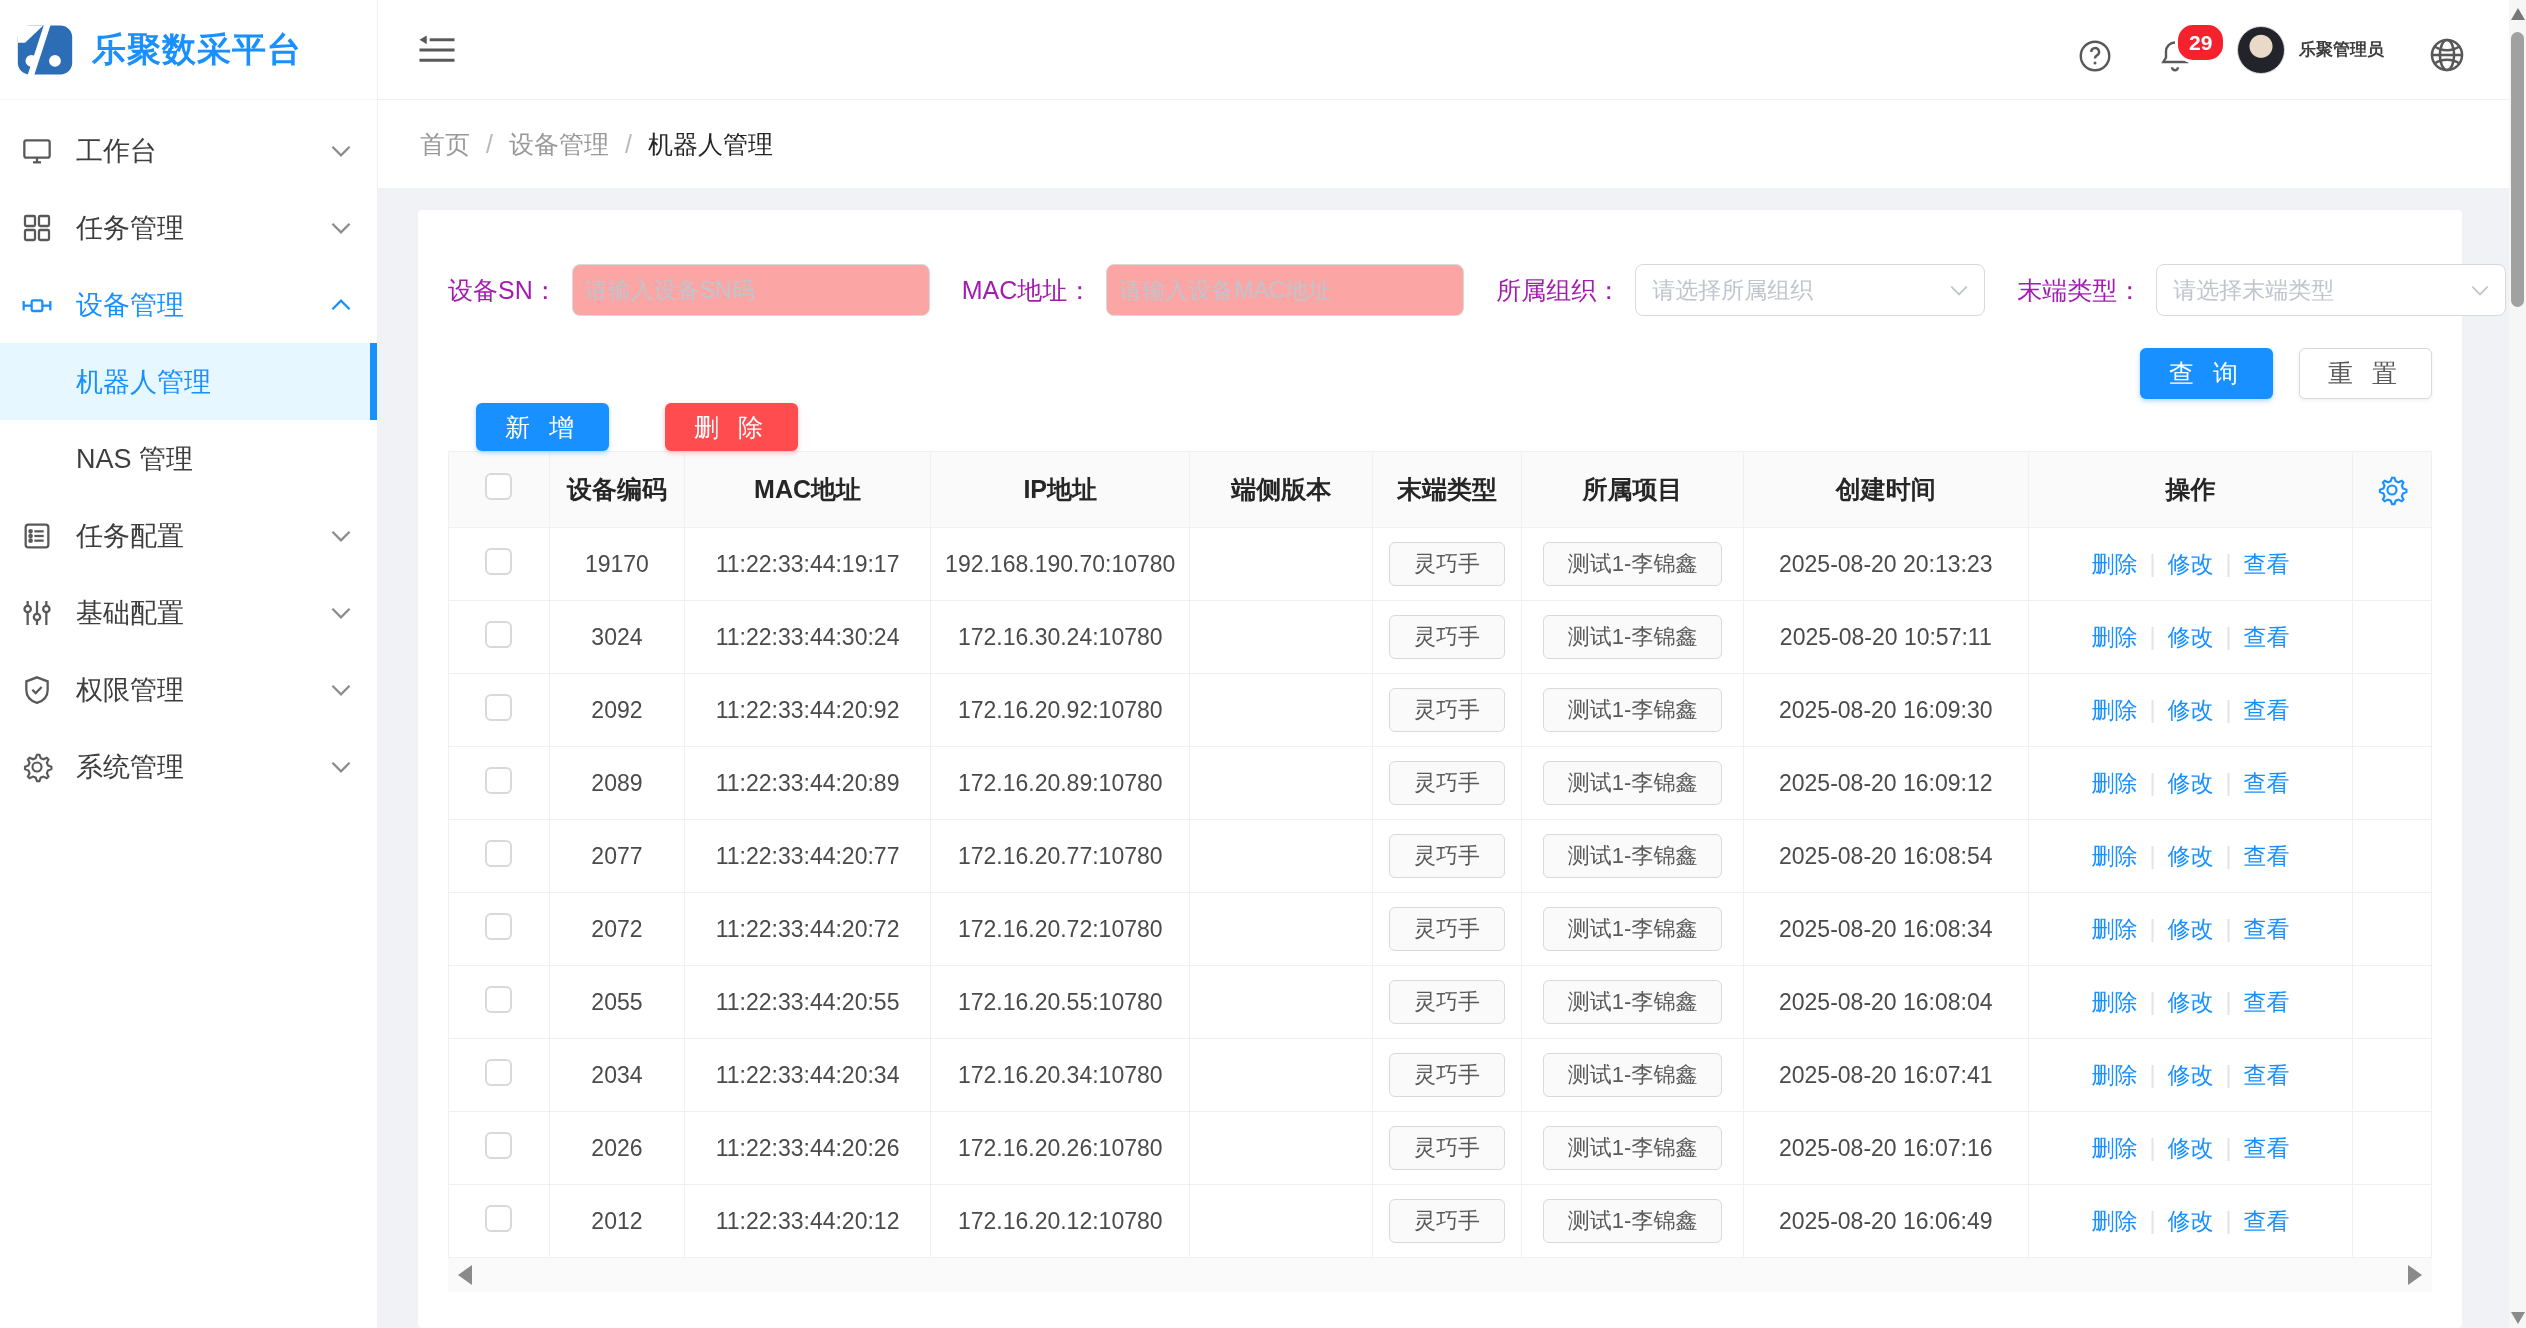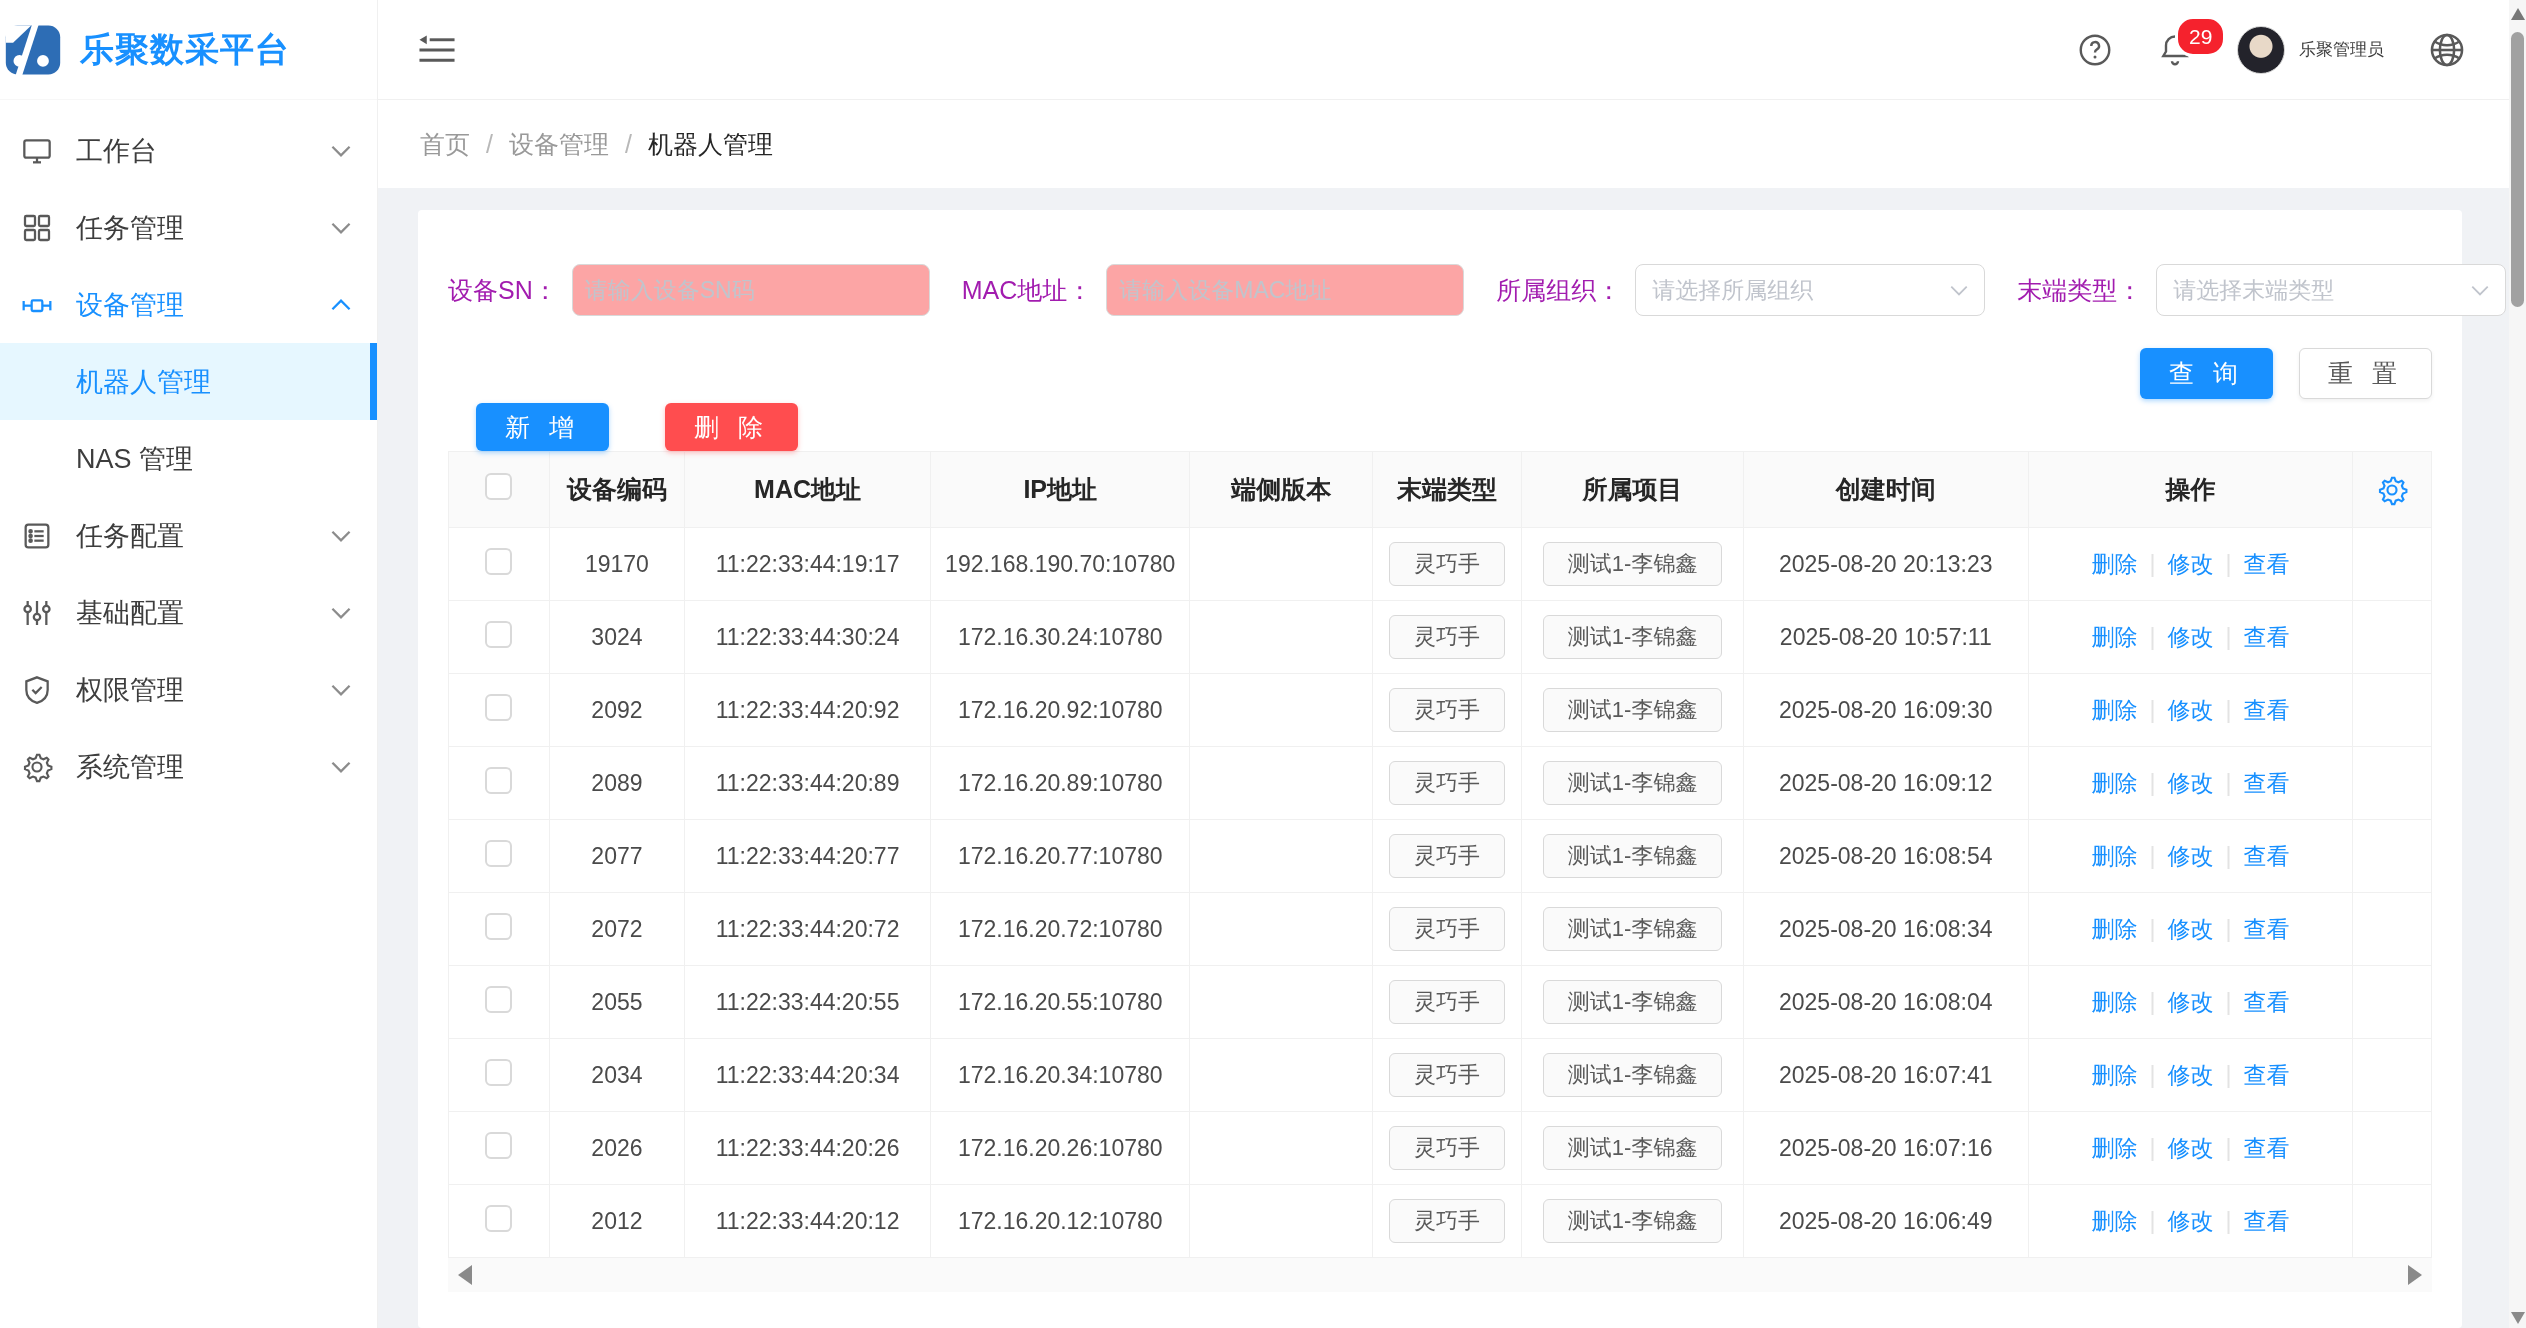--- a/index.html
+++ b/index.html
@@ -2,36 +2,36 @@
 <html><head>
 <meta charset="utf-8">
 <style>
   * { margin:0; padding:0; box-sizing:border-box; }
   html,body { width:2526px; height:1328px; overflow:hidden; }
   body { font-family:"Liberation Sans","DejaVu Sans",sans-serif; background:#fff; color:#333; }
   .page { display:flex; width:2526px; height:1328px; position:relative; }
 
   
   .sidebar { width:378px; height:100%; background:#fff; border-right:1px solid #f0f0f0; flex:0 0 378px; }
-  .logo-row { height:100px; display:flex; align-items:center; gap:18px; padding-left:4px; border-bottom:1px solid #f7f7f7; }
+  .logo-row { height:100px; display:flex; align-items:center; gap:18px; padding-left:16px; border-bottom:1px solid #f7f7f7; }
   .logo-title { font-size:34px; font-weight:bold; color:#1890ff; letter-spacing:1px; }
   .nav { padding-top:12px; }
   .nav-item { height:77px; display:flex; align-items:center; padding:0 26px 0 20px; cursor:pointer; color:#3d3d3d; }
   .nav-item .nicon { width:34px; height:34px; margin-right:22px; display:flex; align-items:center; justify-content:center; color:#595959; }
   .nav-item .nlabel { font-size:27px; flex:1; }
   .nav-item .chev { color:#8c8c8c; }
   .nav-item.active-parent, .nav-item.active-parent .nicon, .nav-item.active-parent .chev { color:#1890ff; }
   .sub-item { height:77px; display:flex; align-items:center; padding-left:76px; font-size:27px; color:#3d3d3d; cursor:pointer; position:relative; }
   .sub-item.active { background:#e6f7ff; color:#1890ff; }
   .sub-item.active::after { content:""; position:absolute; right:0; top:0; width:7px; height:100%; background:#1890ff; }
 
   
   .main { flex:1; display:flex; flex-direction:column; min-width:0; }
   .topbar { height:100px; background:#fff; border-bottom:1px solid #f0f0f0; display:flex; align-items:center; padding:0 60px 0 40px; }
-  .topbar-right { margin-left:auto; display:flex; align-items:center; gap:44px; }
+  .topbar-right { margin-left:auto; display:flex; align-items:flex-end; gap:44px;font-weight:bold; }
   .icon-btn { color:#595959; display:flex; align-items:center; cursor:pointer; position:relative; }
   .badge { position:absolute; top:-16px; left:18px; background:#f5222d; color:#fff; font-size:21px; line-height:1; padding:7px 11px; border-radius:18px; border:3px solid #fff; }
   .user { display:flex; align-items:center; gap:14px; cursor:pointer; }
   .avatar { width:48px; height:48px; border-radius:50%; background:radial-gradient(circle at 50% 42%, #e8d9c8 0 11px, #23232b 12px); border:1px solid #d0d0d0; }
   .username { font-size:17px; color:#3d3d3d; }
 
   
   .crumb-bar { height:88px; background:#fff; display:flex; align-items:center; padding-left:42px; font-size:25px; }
   .crumb { color:#999; cursor:pointer; }
   .crumb-sep { color:#b8b8b8; margin:0 16px; }

